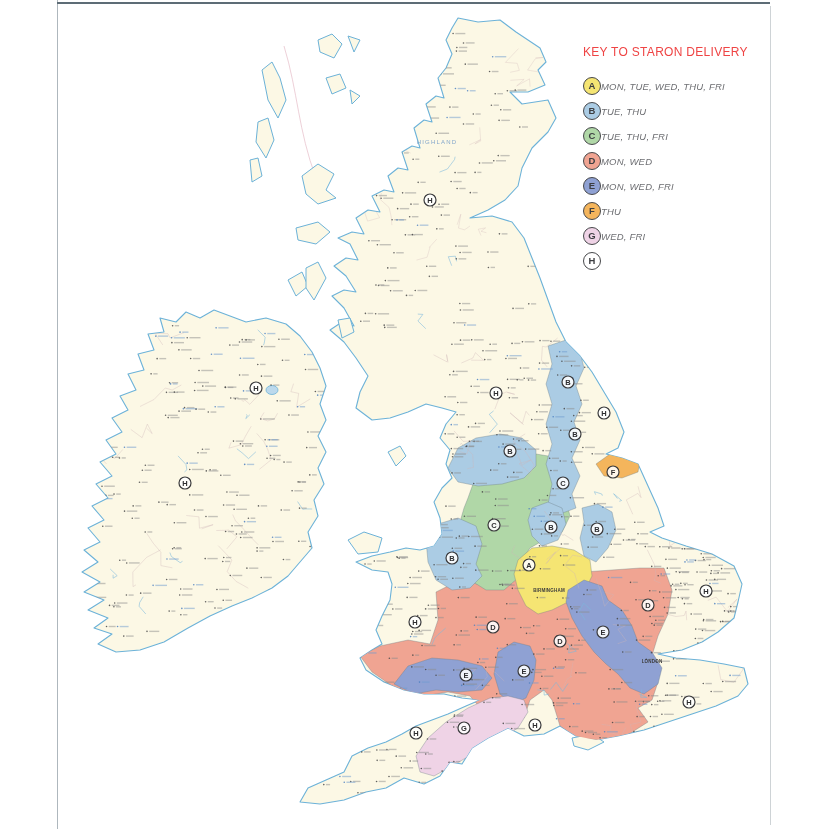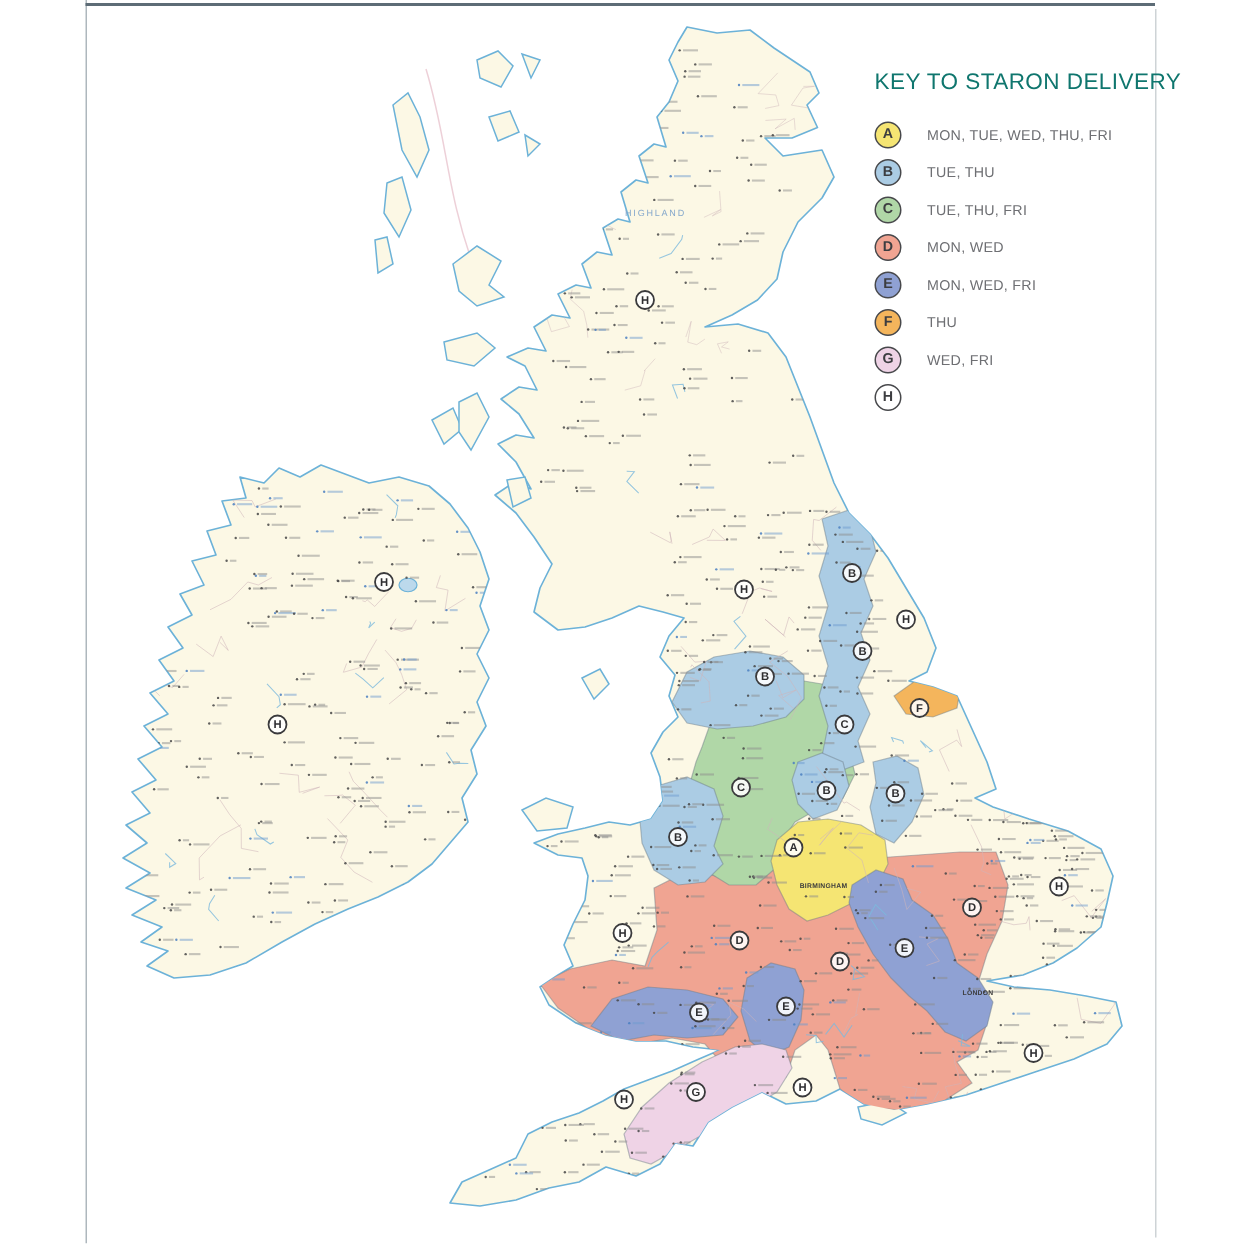--- a/index.html
+++ b/index.html
@@ -10,32 +10,32 @@
   }
   .frame-left{position:absolute;left:57px;top:0;width:1px;height:829px;background:#aeb7bd;}
   .frame-top{position:absolute;left:57px;top:2px;width:713px;height:2px;background:#5d6c76;}
   .frame-right{position:absolute;left:770px;top:6px;width:1px;height:819px;background:#ced3d6;}
   #map-svg{position:absolute;left:0;top:0;}
   #legend{
     position:absolute;left:583px;top:44px;width:215px;
     color:#55575c;
   }
   .legend-title{
-    font-size:15px;line-height:1.4;letter-spacing:.3px;color:#0f766e;
+    font-size:12px;line-height:1.4;letter-spacing:.3px;color:#ef4444;
   }
   #legend-items{margin-top:16px;}
   .lrow{display:flex;align-items:flex-start;margin-bottom:7px;}
   .lcirc{
     flex:0 0 auto;width:16px;height:16px;border-radius:50%;
     border:1.6px solid #47484b;display:flex;align-items:center;justify-content:center;
     font-size:9.5px;font-weight:bold;color:#3c3d40;line-height:1;
   }
   .ltext{
-    margin-left:17px;padding-top:3px;font-size:9.5px;color:#6e6f73;
-    letter-spacing:.2px;line-height:1.5;
+    margin-left:0;padding-top:3px;font-size:9.5px;color:#6e6f73;
+    letter-spacing:.2px;line-height:1.5;font-style:italic;
   }
 </style>
 </head>
 <body>
 
 <svg id="map-svg" width="829" height="829" viewBox="0 0 829 829">
     <defs>
       <clipPath id="gbClip">
         <path d="M458,18 L478,22 L500,20 L516,32 L540,48 L546,62 L538,70 L545,85 L528,92 L510,92 L522,104 L548,100 L556,118 L548,132 L532,148 L522,168 L518,186 L505,200 L488,210 L470,218 L492,216 L512,222 L524,238 L532,258 L540,278 L548,300 L556,322 L566,342 L580,356 L592,372 L604,392 L616,412 L624,432 L618,448 L606,454 L622,458 L638,464 L648,486 L658,508 L664,526 L650,532 L662,538 L686,546 L712,554 L734,566 L742,584 L738,602 L734,618 L718,632 L702,642 L682,650 L658,654 L676,658 L700,660 L724,664 L744,668 L748,684 L738,696 L716,706 L692,714 L668,722 L644,730 L618,736 L596,740 L576,736 L560,726 L544,734 L524,736 L508,728 L488,738 L472,748 L462,764 L450,762 L440,776 L424,784 L404,778 L386,788 L366,792 L344,800 L320,804 L300,802 L308,788 L326,780 L344,772 L352,756 L368,748 L386,742 L402,734 L416,726 L432,720 L448,714 L466,706 L480,700 L462,698 L444,694 L424,694 L404,690 L384,682 L366,670 L360,658 L372,650 L382,644 L376,630 L382,616 L390,600 L392,584 L388,572 L372,570 L356,562 L372,556 L390,552 L406,548 L420,550 L434,546 L442,534 L440,518 L434,502 L442,488 L452,478 L446,464 L450,450 L440,438 L446,424 L456,412 L442,408 L426,404 L408,412 L390,418 L372,420 L356,408 L360,392 L368,376 L356,358 L344,342 L330,330 L342,322 L354,326 L344,308 L332,296 L344,290 L356,292 L346,276 L334,266 L346,258 L358,260 L350,244 L338,238 L352,232 L364,234 L356,218 L368,210 L380,212 L372,196 L384,190 L394,192 L388,176 L398,168 L408,170 L402,152 L412,146 L420,148 L414,128 L424,120 L432,122 L426,104 L436,96 L444,98 L438,78 L446,68 L452,54 L446,40 L452,28 Z"></path>
       </clipPath>

